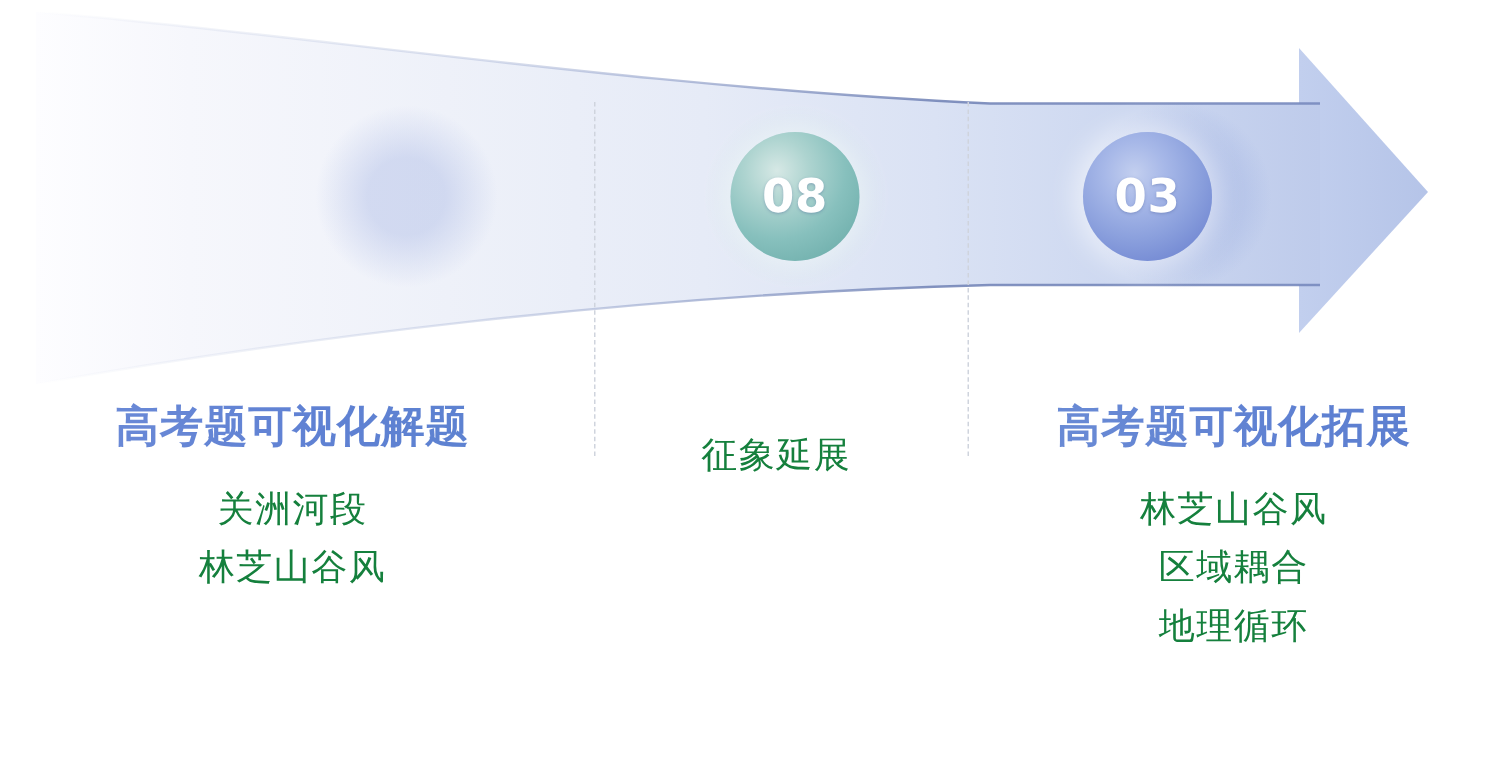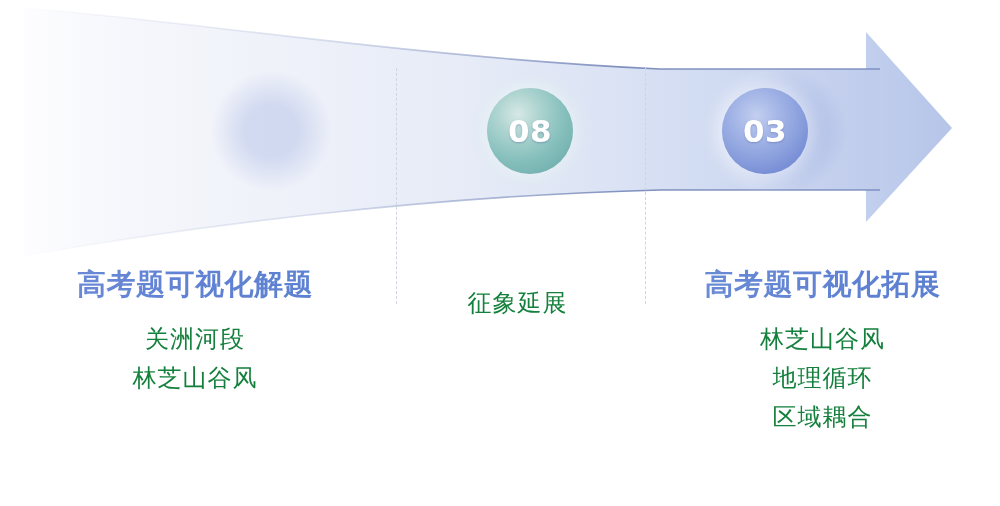--- a/index.html
+++ b/index.html
@@ -223,20 +223,20 @@
     <div class="column" id="column-2">
       <ul class="col-items">
         <li>征象延展</li>
       </ul>
     </div>
 
     <div class="column" id="column-3">
       <div class="col-heading" id="heading-3">高考题可视化拓展</div>
       <ul class="col-items">
         <li>林芝山谷风</li>
+        <li>区域耦合</li>
         <li>地理循环</li>
-        <li>区域耦合</li>
       </ul>
     </div>
 
   </div>
 
 </div>
 
 </body></html>

